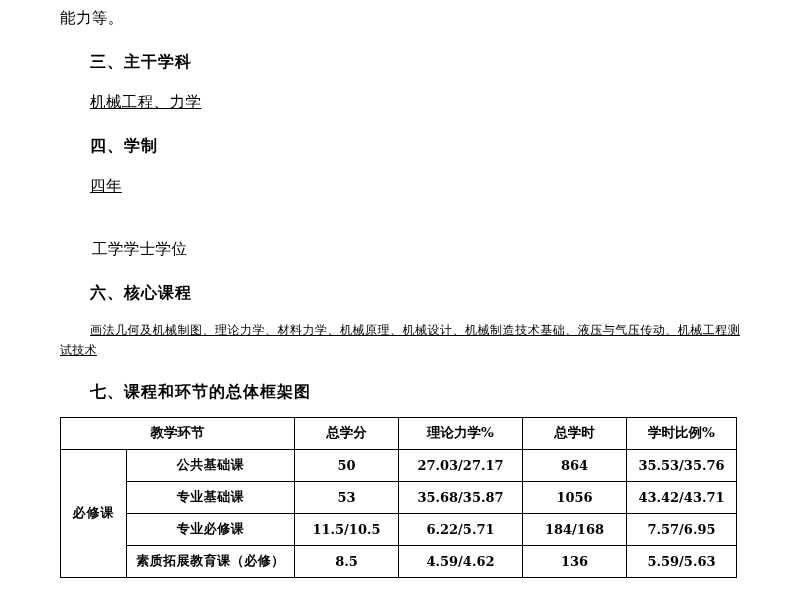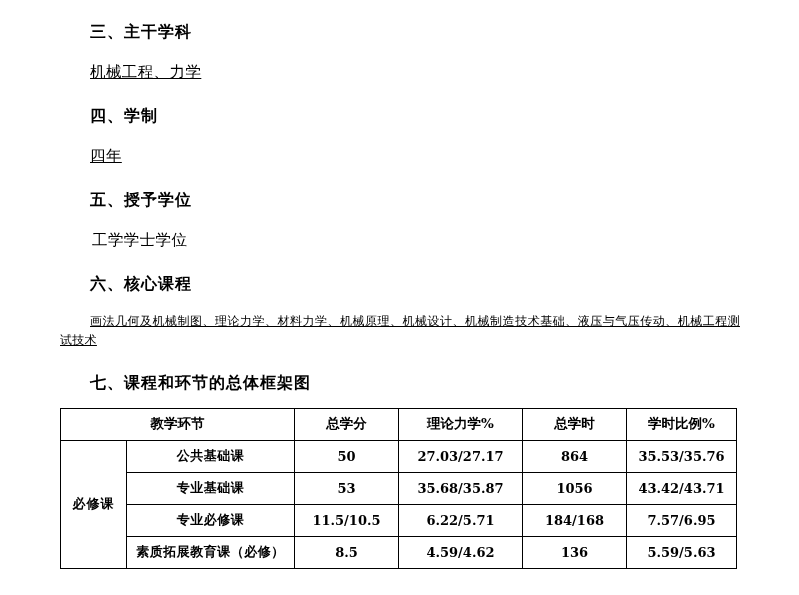--- a/index.html
+++ b/index.html
@@ -100,36 +100,36 @@
     font-family: "DejaVu Serif", "Liberation Serif", serif;
     font-size: 13px;
   }
 </style>
 </head>
 <body>
 
 <div class="page">
   <div class="content">
 
+    <div class="para top-line">能力等。</div>
 
     <div class="spacer-lg"></div>
 
     <div class="heading">三、主干学科</div>
     <div class="spacer-md"></div>
     <div class="para body-indent">机械工程、力学</div>
 
     <div class="spacer-lg"></div>
 
     <div class="heading">四、学制</div>
     <div class="spacer-md"></div>
     <div class="para body-indent">四年</div>
 
     <div class="spacer-lg"></div>
 
-    <div class="heading">五、授予学位</div>
     <div class="spacer-md"></div>
     <div class="para body-indent-2">工学学士学位</div>
 
     <div class="spacer-lg"></div>
 
     <div class="heading">六、核心课程</div>
     <div class="spacer-md"></div>
     <div class="justify-block body-indent">画法几何及机械制图、理论力学、材料力学、机械原理、机械设计、机械制造技术基础、液压与气压传动、机械工程测试技术</div>
 
     <div class="spacer-lg"></div>

